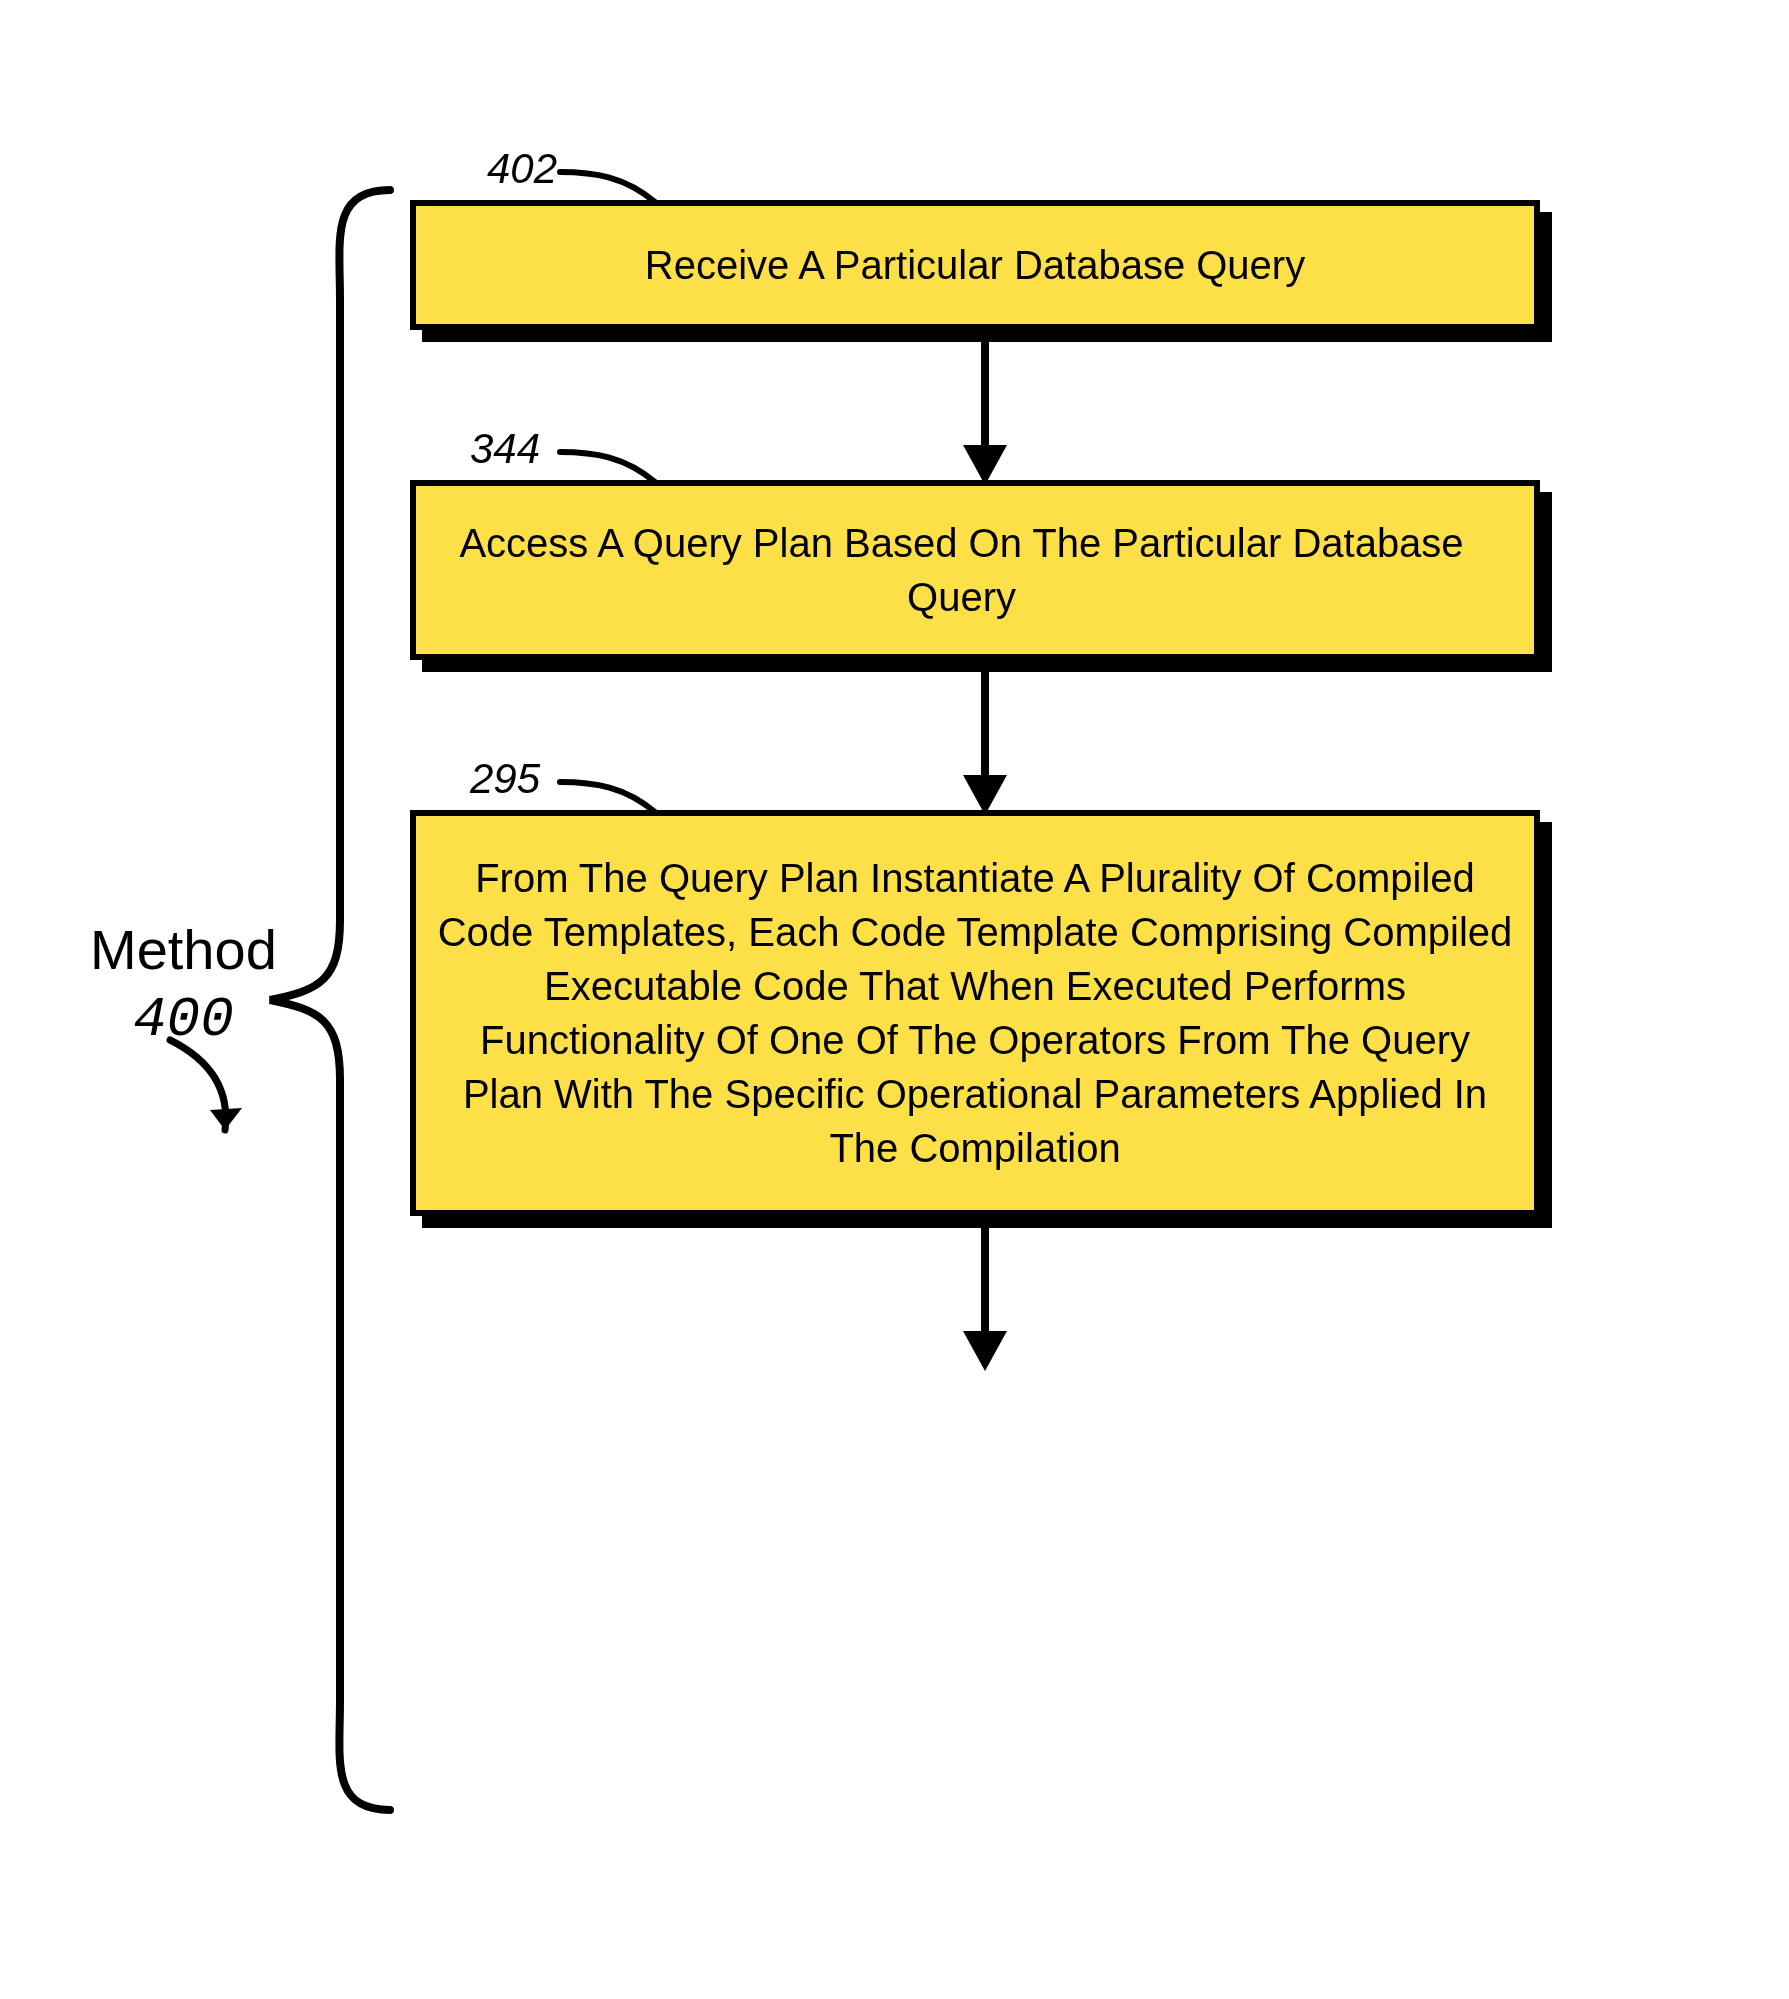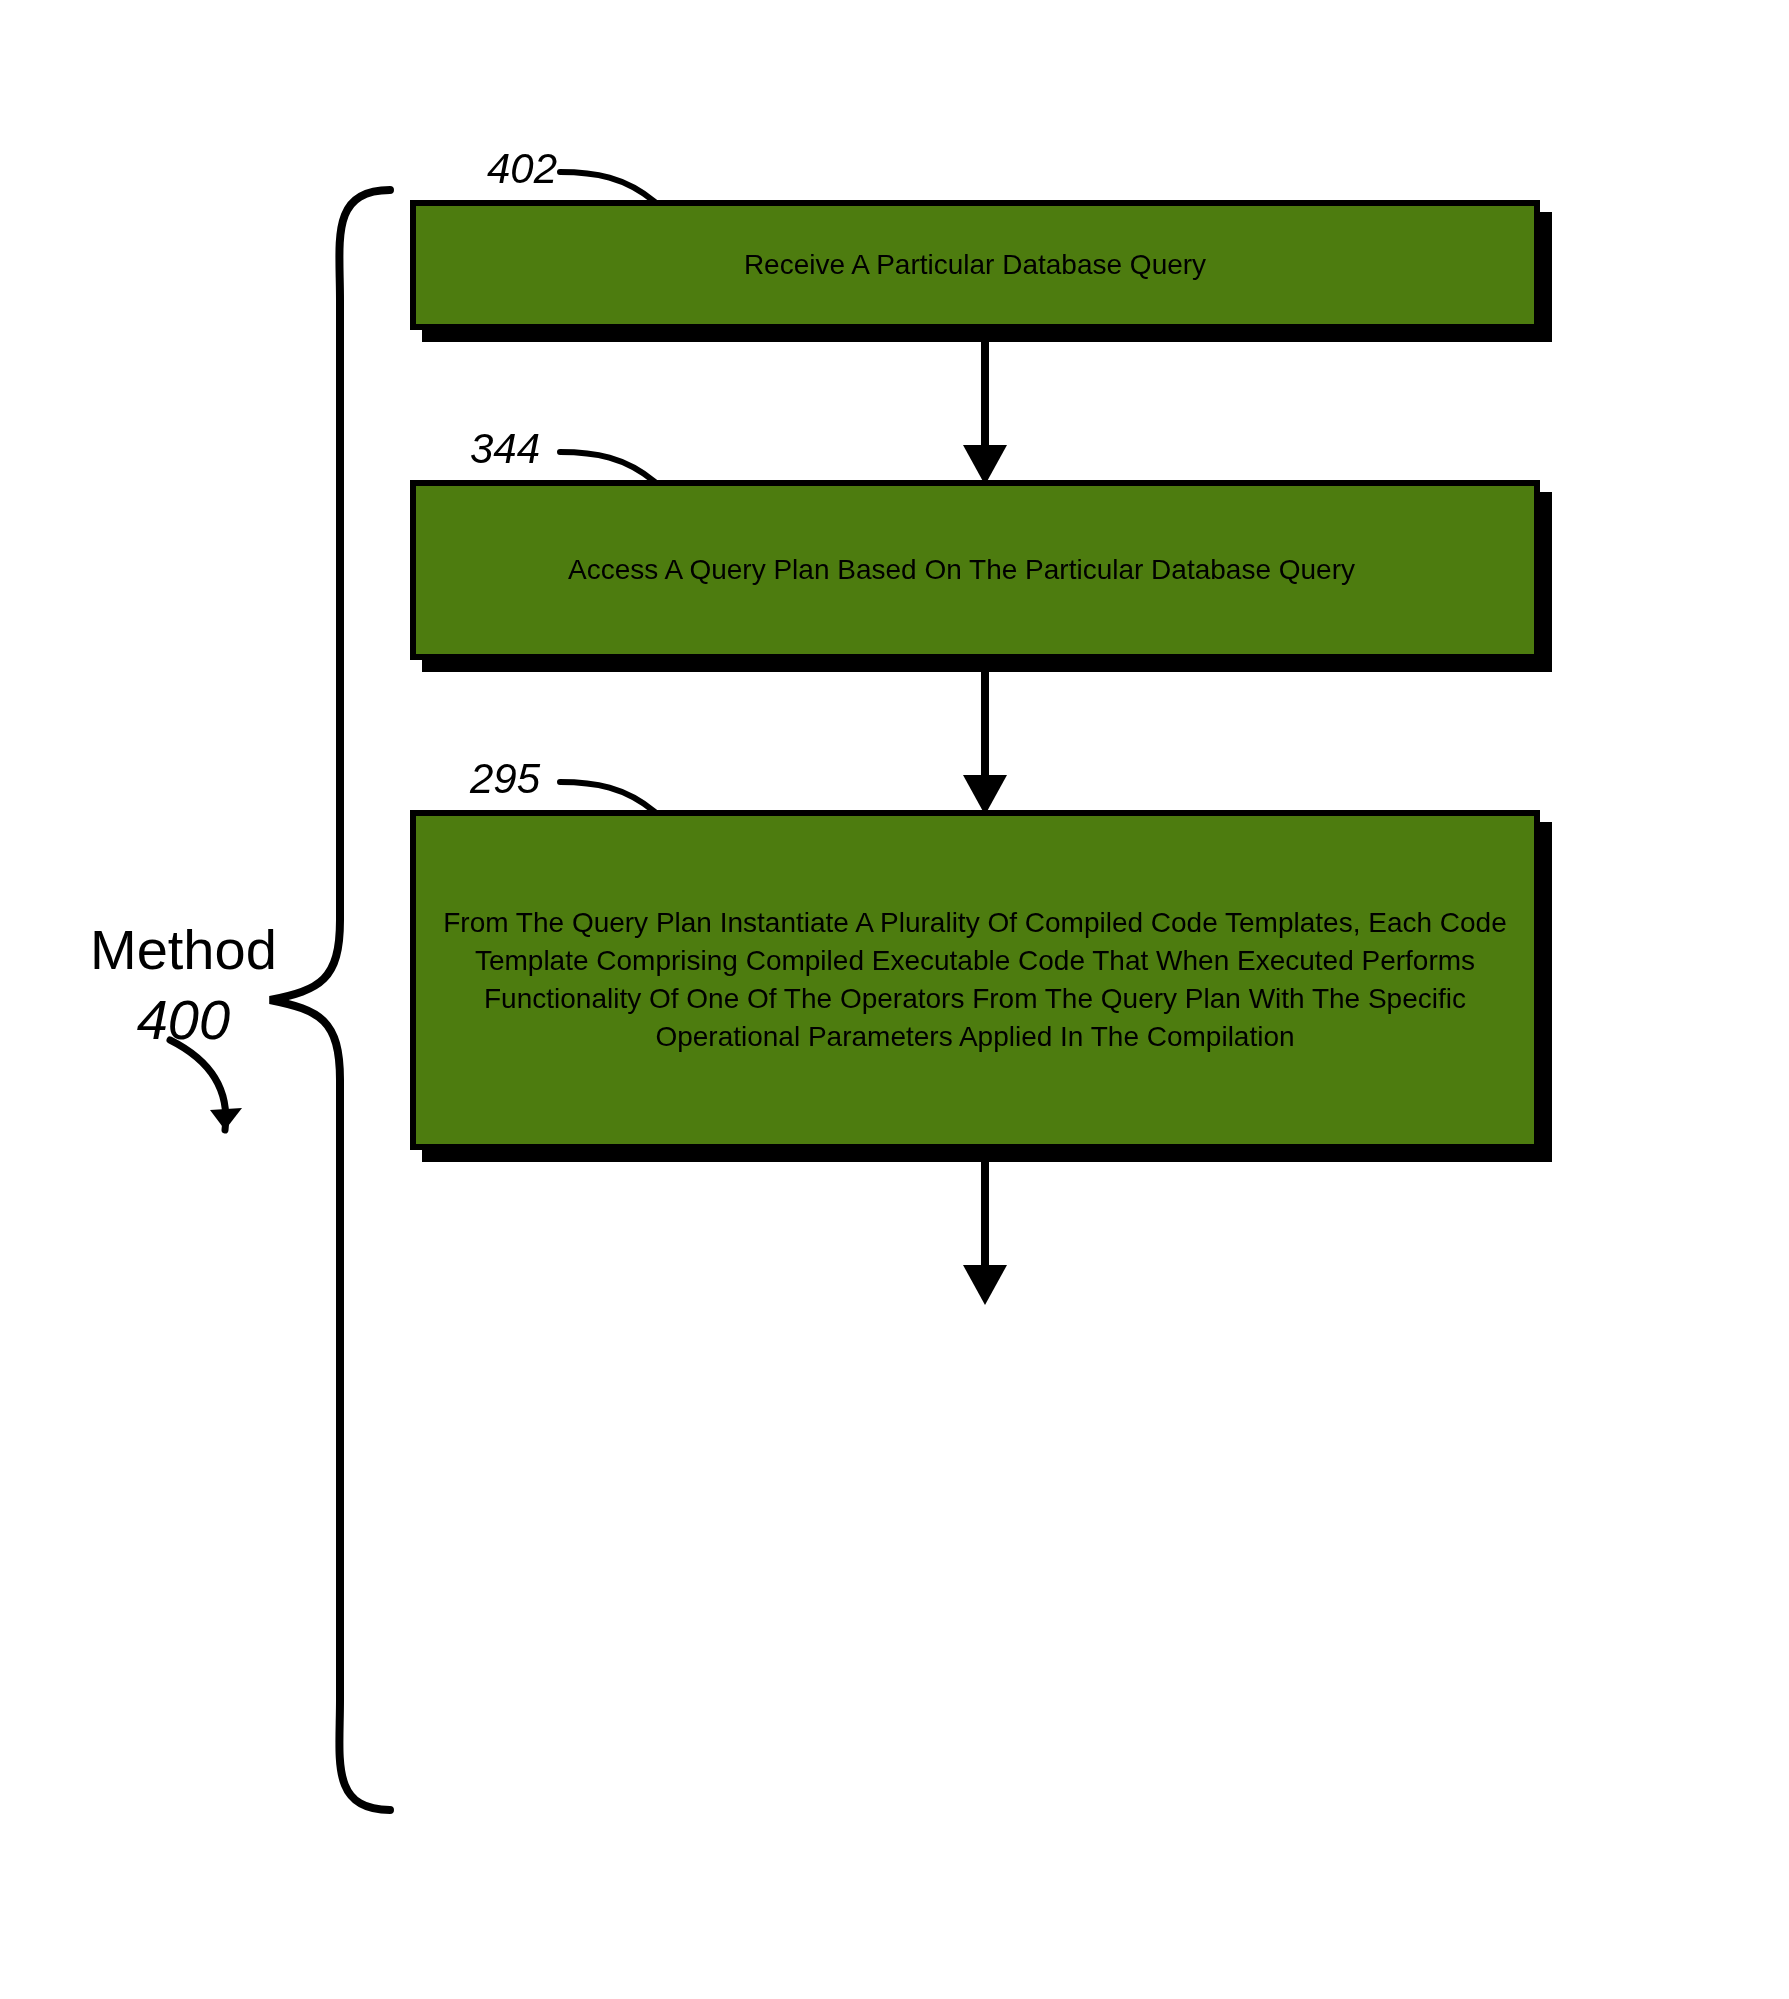--- a/index.html
+++ b/index.html
@@ -31,28 +31,28 @@
   .shadow {
     position: absolute;
     top: 12px;
     left: 12px;
     width: 100%;
     height: 100%;
     background: #000;
   }
   .box {
     position: relative;
-    background: #4d7c0f;
+    background: #fde047;
     border: 6px solid #000;
     box-sizing: border-box;
     display: flex;
     align-items: center;
     justify-content: center;
     text-align: center;
-    font-size: 28px;
+    font-size: 40px;
     line-height: 1.35;
     padding: 30px 50px;
   }
   .label {
     position: absolute;
     font-size: 42px;
     font-style: italic;
   }
   .leader {
     position: absolute;
@@ -72,21 +72,21 @@
   
   .method-label {
     position: absolute;
     left: 90px;
     top: 915px;
     text-align: center;
     font-size: 56px;
     line-height: 1.25;
   }
   .method-label .title { display:block; }
-  .method-label .num { display:block; font-style: italic; }
+  .method-label .num { display:block; font-style: italic; font-family: Liberation Mono, monospace; }
 
   .brace {
     position: absolute;
     left: 260px;
     top: 180px;
   }
 
 </style>
 </head>
 <body>

